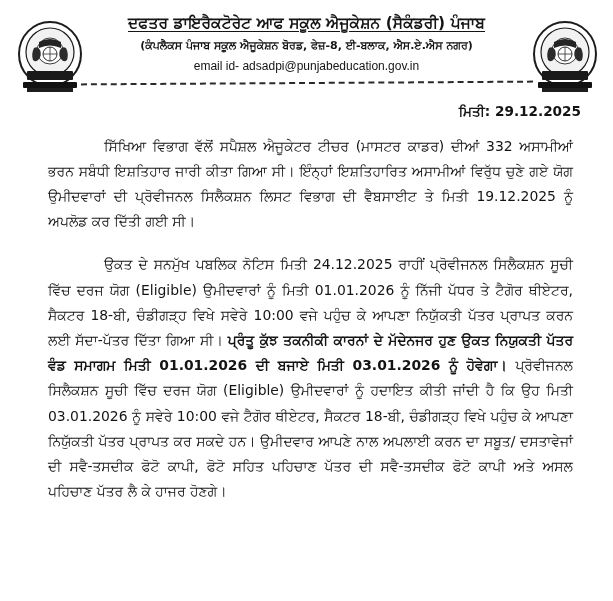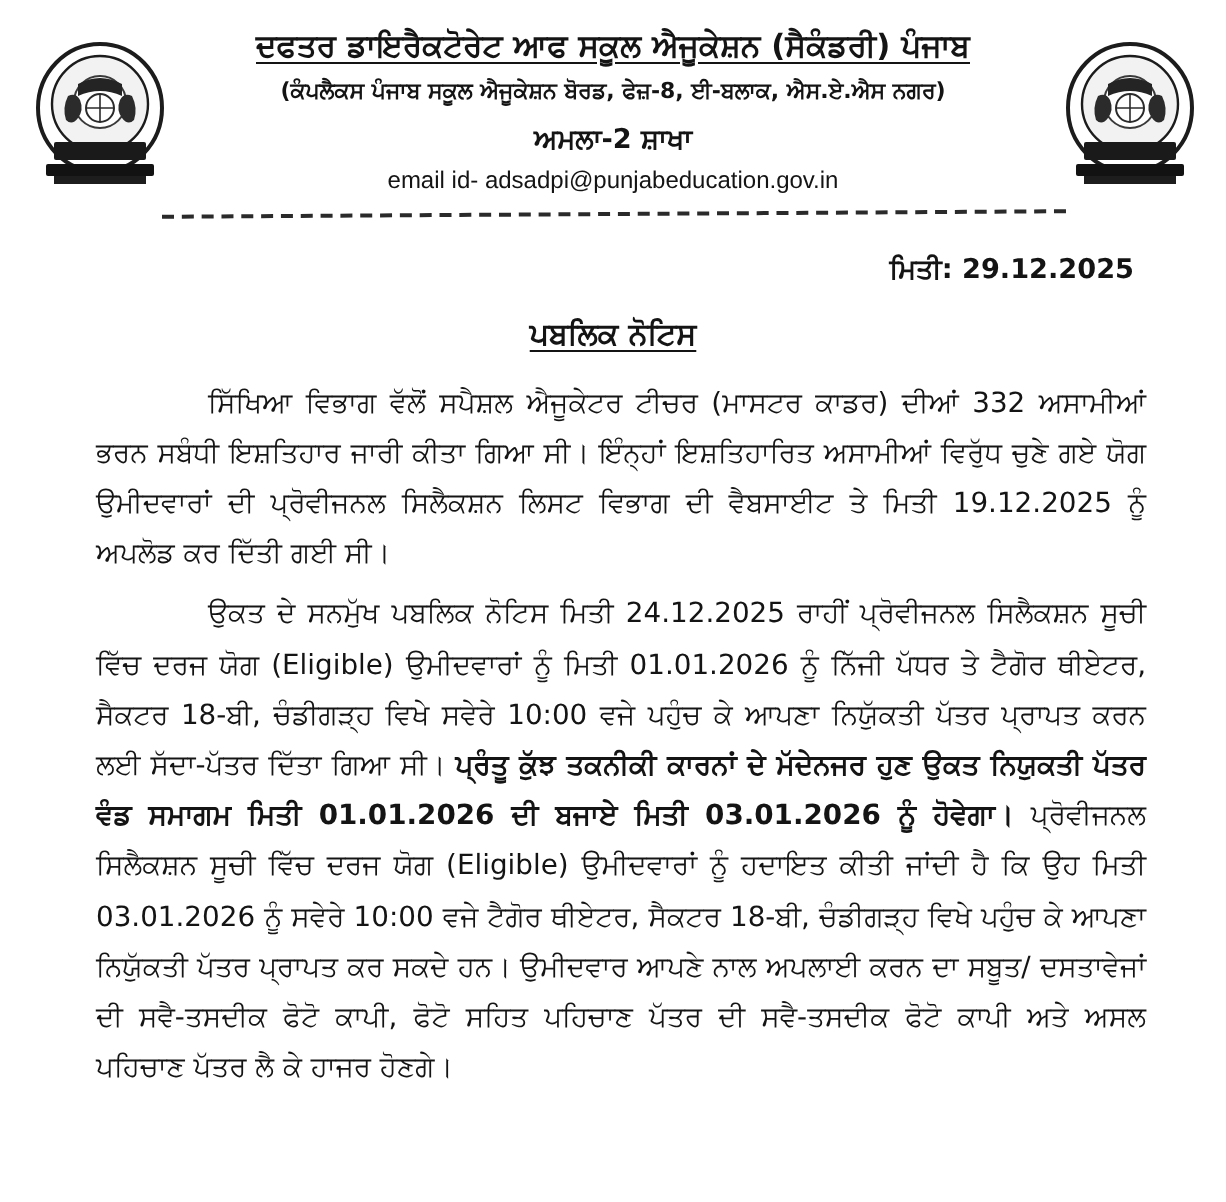--- a/index.html
+++ b/index.html
@@ -76,21 +76,21 @@
     margin: 9px auto 0 auto;
     width: 452px;
     height: 0;
     border-top: 2px dashed #2a2a2a;
     transform: rotate(-0.35deg);
   }
 
   
   .date-row {
     margin-top: 17px;
-    padding-right: 46px;
+    padding-right: 32px;
     text-align: right;
     font-size: 13.6px;
     font-weight: bold;
   }
 
   
   .notice-title {
     margin-top: 15px;
     text-align: center;
     font-size: 15px;
@@ -103,21 +103,21 @@
   .body-copy {
     margin: 14px 40px 0 48px;
   }
   .para {
     font-size: 13.9px;
     line-height: 25.2px;
     text-align: justify;
     text-align-last: left;
     margin: 0 0 2px 0;
   }
-  .para + .para { margin-top: 5px; }
+  .para + .para { margin-top: 18px; }
   .para .indent { display: inline-block; width: 56px; }
   .para b { font-weight: bold; }
 </style>
 </head>
 <body>
 
 <div class="page">
 
   <div class="letterhead">
 
@@ -149,30 +149,28 @@
         <path d="M29 36 h14 M36 29 v14" stroke="#2b2b2b" stroke-width=".8"></path>
         <rect x="13" y="53" width="46" height="9" rx="1" fill="#1a1a1a"></rect>
         <rect x="9" y="64" width="54" height="6" rx="1" fill="#121212"></rect>
         <rect x="13" y="70" width="46" height="4" fill="#1d1d1d"></rect>
       </svg>
     </div>
 
     <div class="head-lines">
       <div class="org-title">ਦਫਤਰ ਡਾਇਰੈਕਟੋਰੇਟ ਆਫ ਸਕੂਲ ਐਜੂਕੇਸ਼ਨ (ਸੈਕੰਡਰੀ) ਪੰਜਾਬ</div>
       <div class="org-address">(ਕੰਪਲੈਕਸ ਪੰਜਾਬ ਸਕੂਲ ਐਜੂਕੇਸ਼ਨ ਬੋਰਡ, ਫੇਜ਼-8, ਈ-ਬਲਾਕ, ਐਸ.ਏ.ਐਸ ਨਗਰ)</div>
-      <div class="branch">ਅਮਲਾ-2 ਸ਼ਾਖਾ</div>
       <div class="email">email id- adsadpi@punjabeducation.gov.in</div>
     </div>
 
     <div class="divider"></div>
   </div>
 
   <div class="date-row">ਮਿਤੀ: 29.12.2025</div>
 
-  <div class="notice-title">ਪਬਲਿਕ ਨੋਟਿਸ</div>
 
   <div class="body-copy">
 
     <p class="para">
       <span class="indent"></span><span>ਸਿੱਖਿਆ ਵਿਭਾਗ ਵੱਲੋਂ ਸਪੈਸ਼ਲ ਐਜੂਕੇਟਰ ਟੀਚਰ (ਮਾਸਟਰ ਕਾਡਰ) ਦੀਆਂ 332 ਅਸਾਮੀਆਂ ਭਰਨ ਸਬੰਧੀ ਇਸ਼ਤਿਹਾਰ ਜਾਰੀ ਕੀਤਾ ਗਿਆ ਸੀ। ਇੰਨ੍ਹਾਂ ਇਸ਼ਤਿਹਾਰਿਤ ਅਸਾਮੀਆਂ ਵਿਰੁੱਧ ਚੁਣੇ ਗਏ ਯੋਗ ਉਮੀਦਵਾਰਾਂ ਦੀ ਪ੍ਰੋਵੀਜਨਲ ਸਿਲੈਕਸ਼ਨ ਲਿਸਟ ਵਿਭਾਗ ਦੀ ਵੈਬਸਾਈਟ ਤੇ ਮਿਤੀ 19.12.2025 ਨੂੰ ਅਪਲੋਡ ਕਰ ਦਿੱਤੀ ਗਈ ਸੀ।</span>
     </p>
 
     <p class="para">
       <span class="indent"></span><span>ਉਕਤ ਦੇ ਸਨਮੁੱਖ ਪਬਲਿਕ ਨੋਟਿਸ ਮਿਤੀ 24.12.2025 ਰਾਹੀਂ ਪ੍ਰੋਵੀਜਨਲ ਸਿਲੈਕਸ਼ਨ ਸੂਚੀ ਵਿੱਚ ਦਰਜ ਯੋਗ (Eligible) ਉਮੀਦਵਾਰਾਂ ਨੂੰ ਮਿਤੀ 01.01.2026 ਨੂੰ ਨਿੱਜੀ ਪੱਧਰ ਤੇ ਟੈਗੋਰ ਥੀਏਟਰ, ਸੈਕਟਰ 18-ਬੀ, ਚੰਡੀਗੜ੍ਹ ਵਿਖੇ ਸਵੇਰੇ 10:00 ਵਜੇ ਪਹੁੰਚ ਕੇ ਆਪਣਾ ਨਿਯੁੱਕਤੀ ਪੱਤਰ ਪ੍ਰਾਪਤ ਕਰਨ ਲਈ ਸੱਦਾ-ਪੱਤਰ ਦਿੱਤਾ ਗਿਆ ਸੀ। </span><b>ਪ੍ਰੰਤੂ ਕੁੱਝ ਤਕਨੀਕੀ ਕਾਰਨਾਂ ਦੇ ਮੱਦੇਨਜਰ ਹੁਣ ਉਕਤ ਨਿਯੁਕਤੀ ਪੱਤਰ ਵੰਡ ਸਮਾਗਮ ਮਿਤੀ 01.01.2026 ਦੀ ਬਜਾਏ ਮਿਤੀ 03.01.2026 ਨੂੰ ਹੋਵੇਗਾ। </b><span>ਪ੍ਰੋਵੀਜਨਲ ਸਿਲੈਕਸ਼ਨ ਸੂਚੀ ਵਿੱਚ ਦਰਜ ਯੋਗ (Eligible) ਉਮੀਦਵਾਰਾਂ ਨੂੰ ਹਦਾਇਤ ਕੀਤੀ ਜਾਂਦੀ ਹੈ ਕਿ ਉਹ ਮਿਤੀ 03.01.2026 ਨੂੰ ਸਵੇਰੇ 10:00 ਵਜੇ ਟੈਗੋਰ ਥੀਏਟਰ, ਸੈਕਟਰ 18-ਬੀ, ਚੰਡੀਗੜ੍ਹ ਵਿਖੇ ਪਹੁੰਚ ਕੇ ਆਪਣਾ ਨਿਯੁੱਕਤੀ ਪੱਤਰ ਪ੍ਰਾਪਤ ਕਰ ਸਕਦੇ ਹਨ। ਉਮੀਦਵਾਰ ਆਪਣੇ ਨਾਲ ਅਪਲਾਈ ਕਰਨ ਦਾ ਸਬੂਤ/ ਦਸਤਾਵੇਜਾਂ ਦੀ ਸਵੈ-ਤਸਦੀਕ ਫੋਟੋ ਕਾਪੀ, ਫੋਟੋ ਸਹਿਤ ਪਹਿਚਾਣ ਪੱਤਰ ਦੀ ਸਵੈ-ਤਸਦੀਕ ਫੋਟੋ ਕਾਪੀ ਅਤੇ ਅਸਲ ਪਹਿਚਾਣ ਪੱਤਰ ਲੈ ਕੇ ਹਾਜਰ ਹੋਣਗੇ।</span>
     </p>

